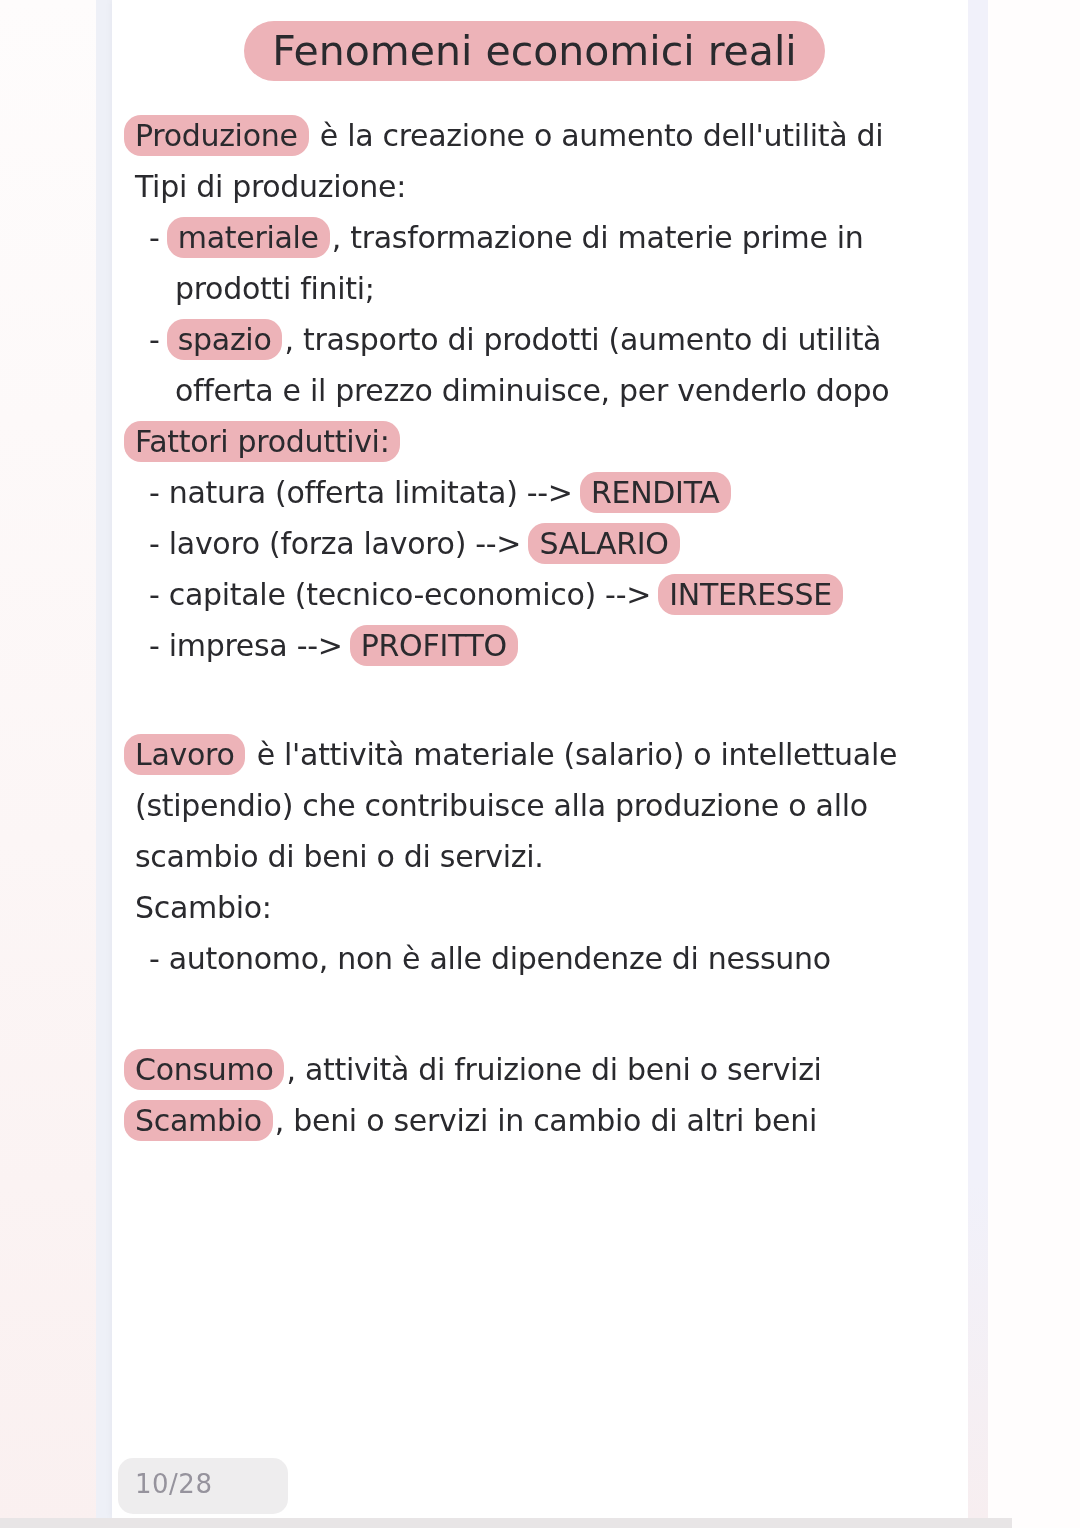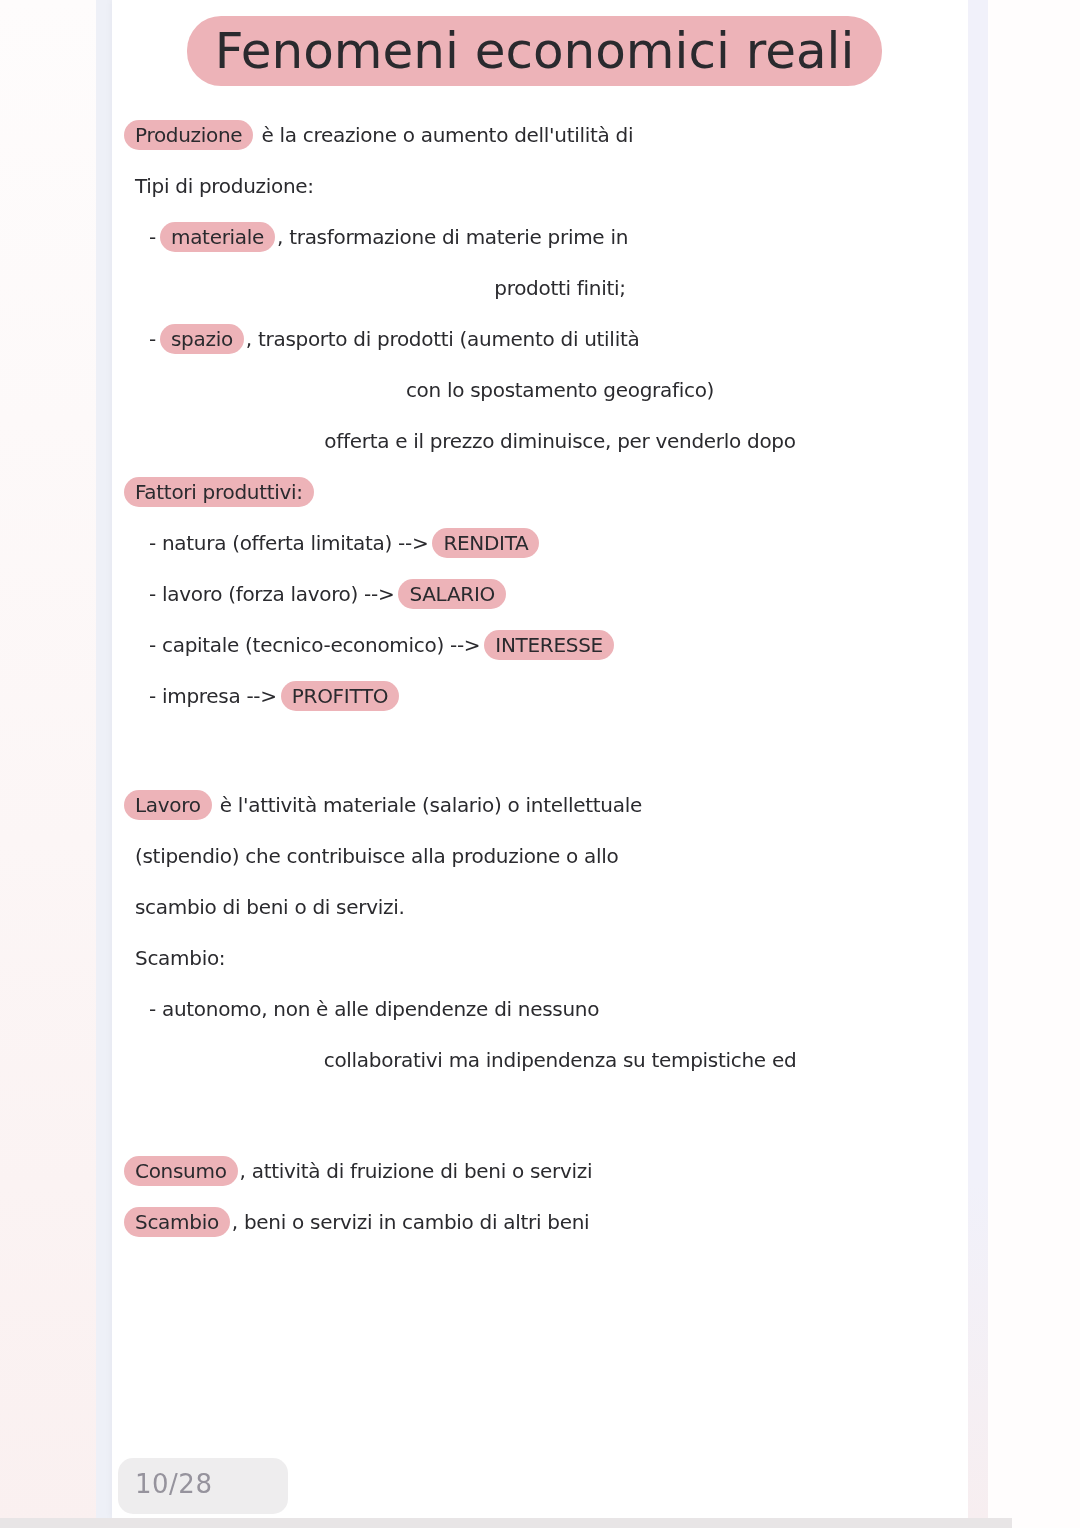--- a/index.html
+++ b/index.html
@@ -36,43 +36,43 @@
     position: absolute; left: 112px; top: 0; width: 856px; height: 1518px;
     background: #ffffff;
     box-shadow: 0 0 8px rgba(40,40,60,0.05);
   }
   
   .content {
     position: absolute; left: 135px; top: 0; width: 810px;
     z-index: 2;
   }
   .line {
-    font-size: 20px;
+    font-size: 30px;
     line-height: 51px;
     letter-spacing: -0.3px;
     white-space: pre;
   }
   .hl {
     background: var(--hl, #edb3b8);
     border-radius: 17px;
     padding: 3px 11px;
     margin: 0 2px 0 -2px;
     box-decoration-break: clone;
   }
   .line > .hl:first-child { margin-left: -11px; }
   .heading {
     text-align: center;
-    font-size: 50px;
+    font-size: 41px;
     line-height: 74px;
     margin: 14px 0 22px 0;
     letter-spacing: 0;
   }
   .heading .hl { padding: 6px 28px; border-radius: 34px; margin: 0; }
   .bullet { padding-left: 14px; }
-  .cont   { padding-left: 40px; text-align: center; }
+  .cont   { padding-left: 40px; }
   .gap    { white-space: normal; }
   
   .watermark {
     position: absolute; left: 118px; top: 1458px;
     width: 170px; height: 56px;
     background: rgba(125,118,125,0.13);
     border-radius: 15px;
     z-index: 1;
   }
   .watermark span {
@@ -97,30 +97,28 @@
   <span>10/28</span>
 </div>
 
 <div class="content">
     <div class="line heading"><span class="hl">Fenomeni economici reali</span></div>
     <div class="line text"><span class="hl">Produzione</span><span> è la creazione o aumento dell'utilità di</span></div>
     <div class="line text"><span>Tipi di produzione:</span></div>
     <div class="line bullet"><span>- </span><span class="hl">materiale</span><span>, trasformazione di materie prime in</span></div>
     <div class="line cont"><span>prodotti finiti;</span></div>
     <div class="line bullet"><span>- </span><span class="hl">spazio</span><span>, trasporto di prodotti (aumento di utilità</span></div>
-    <div class="line cont"><span>con lo spostamento geografico)</span></div>
     <div class="line cont"><span>offerta e il prezzo diminuisce, per venderlo dopo</span></div>
     <div class="line text"><span class="hl">Fattori produttivi:</span></div>
     <div class="line bullet"><span>- natura (offerta limitata) --&gt; </span><span class="hl">RENDITA</span></div>
     <div class="line bullet"><span>- lavoro (forza lavoro) --&gt; </span><span class="hl">SALARIO</span></div>
     <div class="line bullet"><span>- capitale (tecnico-economico) --&gt; </span><span class="hl">INTERESSE</span></div>
     <div class="line bullet"><span>- impresa --&gt; </span><span class="hl">PROFITTO</span></div>
     <div class="line gap" style="height: 58px;"></div>
     <div class="line text"><span class="hl">Lavoro</span><span> è l'attività materiale (salario) o intellettuale</span></div>
     <div class="line text"><span>(stipendio) che contribuisce alla produzione o allo</span></div>
     <div class="line text"><span>scambio di beni o di servizi.</span></div>
     <div class="line text"><span>Scambio:</span></div>
     <div class="line bullet"><span>- autonomo, non è alle dipendenze di nessuno</span></div>
-    <div class="line cont"><span>collaborativi ma indipendenza su tempistiche ed</span></div>
     <div class="line gap" style="height: 60px;"></div>
     <div class="line text"><span class="hl">Consumo</span><span>, attività di fruizione di beni o servizi</span></div>
     <div class="line text"><span class="hl">Scambio</span><span>, beni o servizi in cambio di altri beni</span></div>
   </div>
 
 </body></html>

